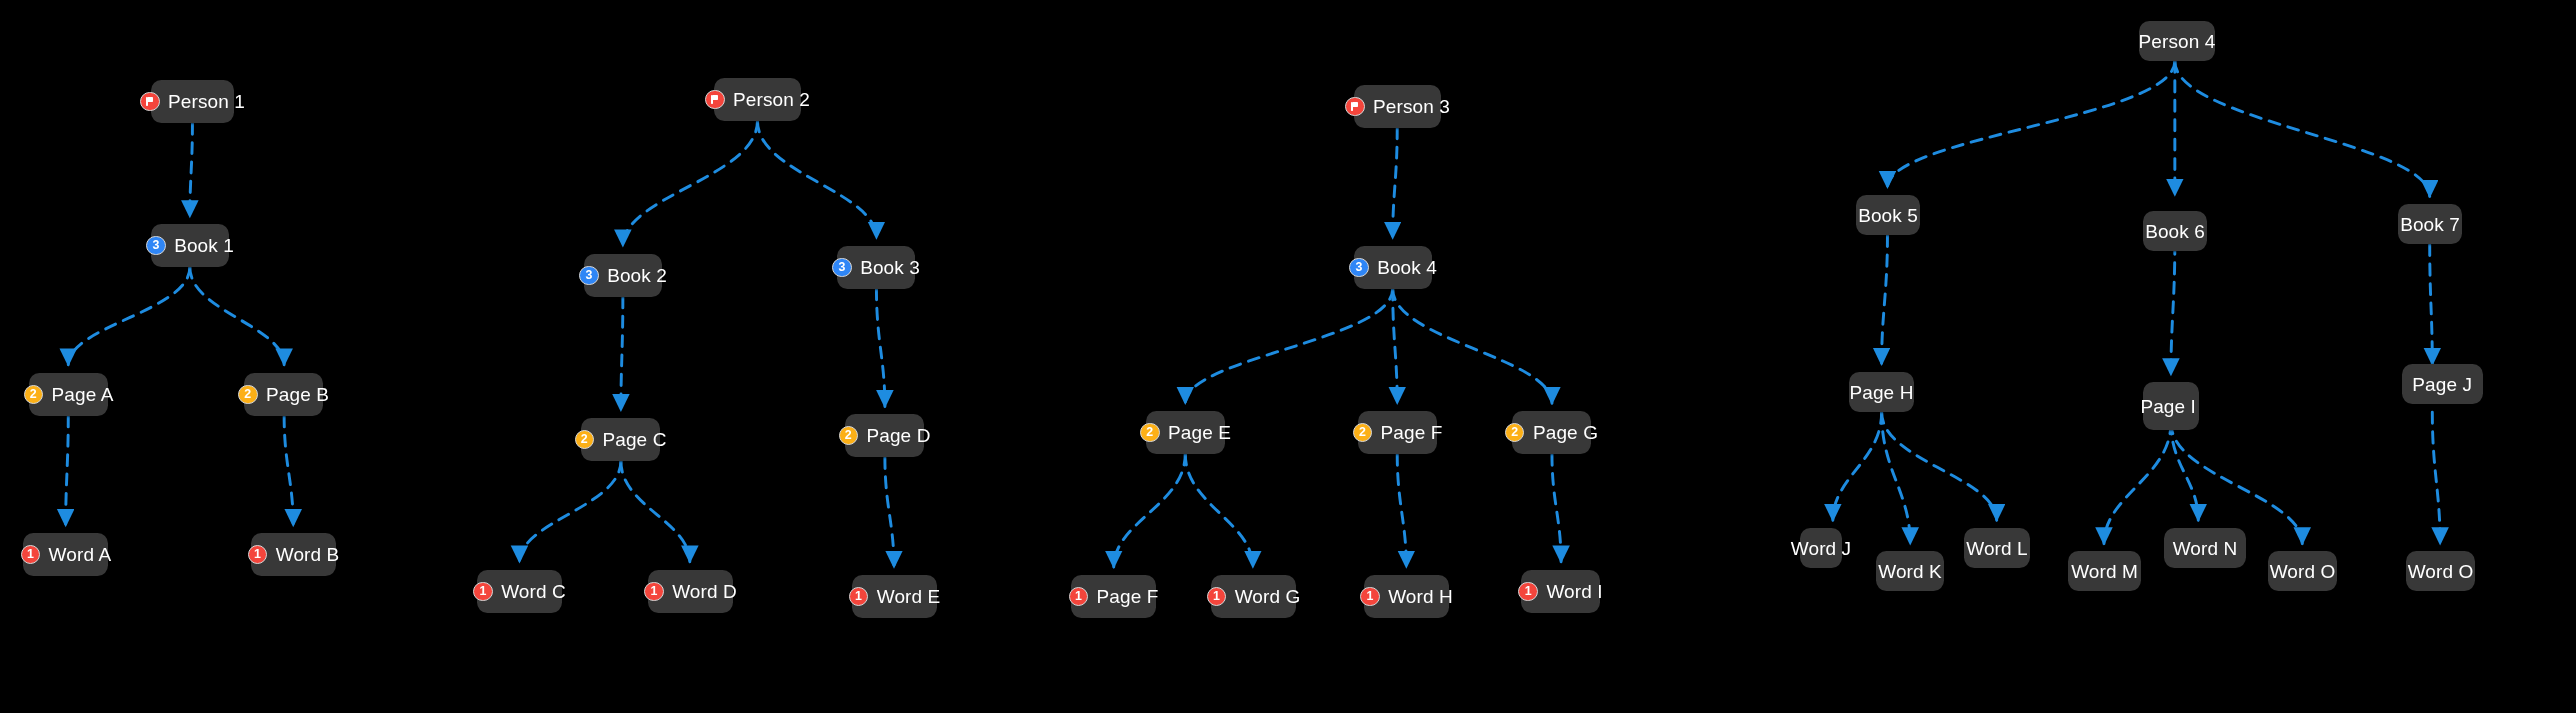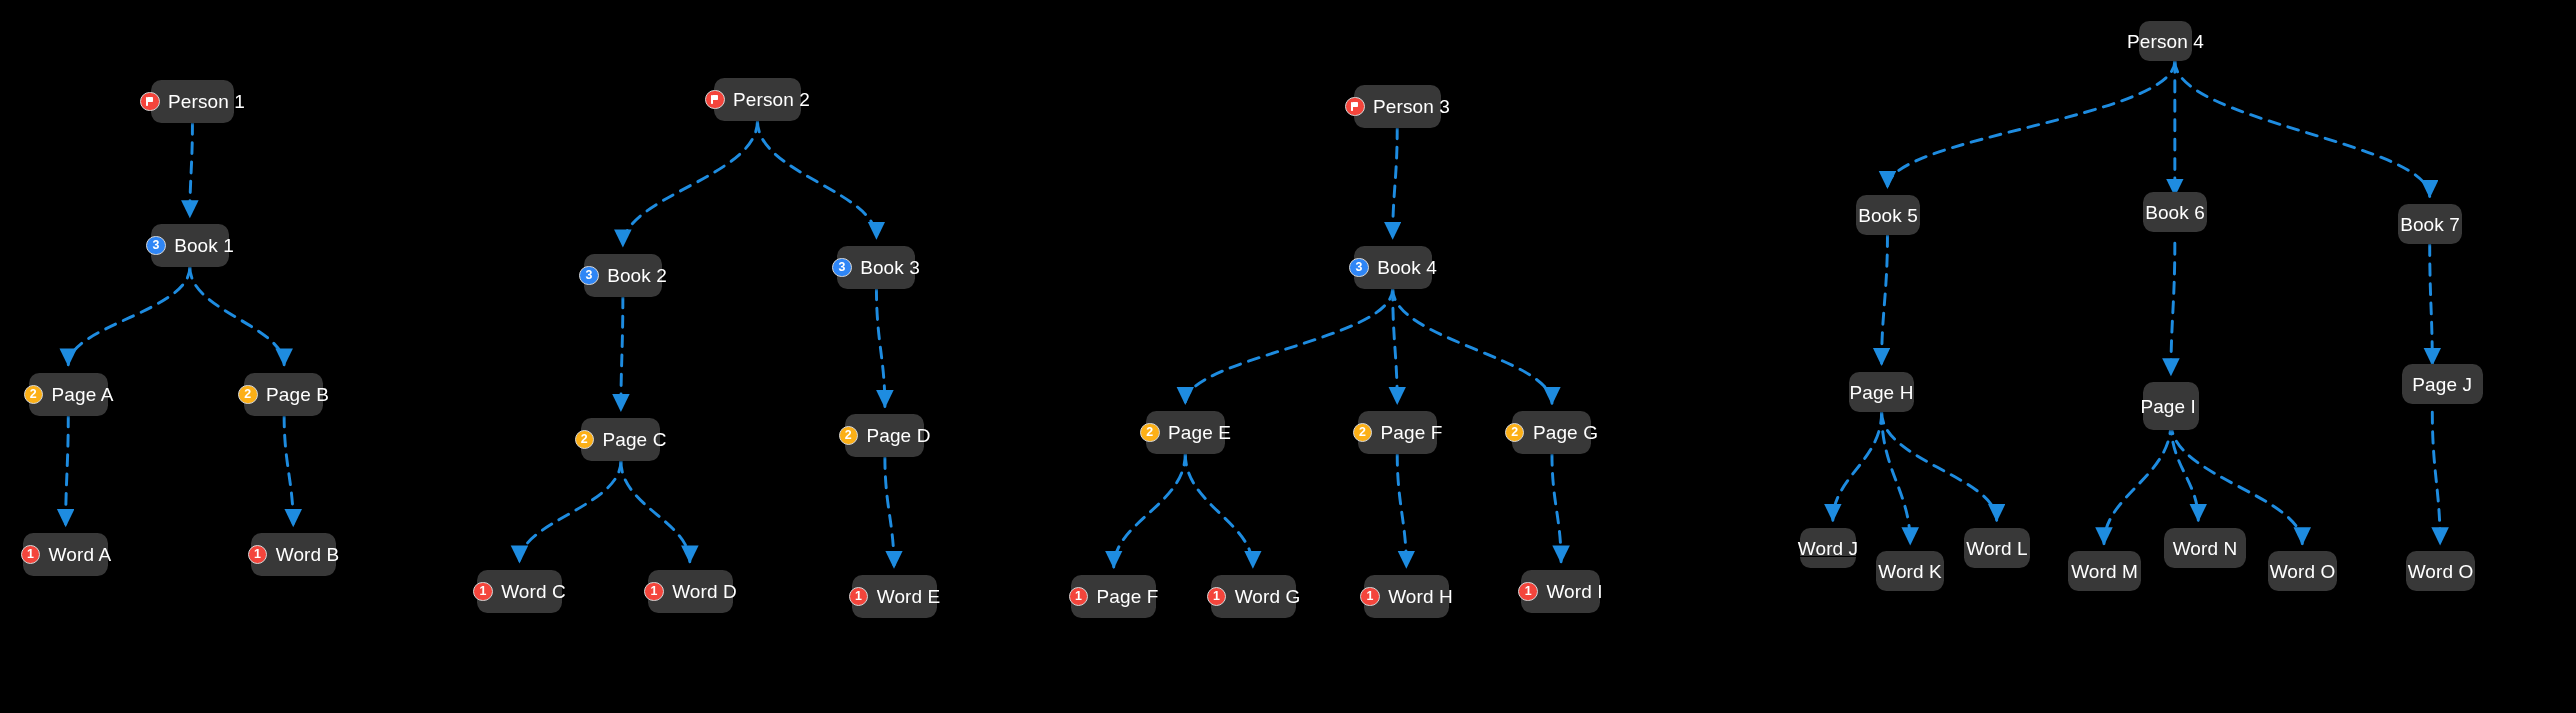--- a/index.html
+++ b/index.html
@@ -282,42 +282,42 @@
           <span class="badge-num">1</span>
         </span>
         <span class="node-label">Word H</span>
       </div>
       <div class="node" style="left: 1521px; top: 570px; width: 79px; height: 43px;">
         <span class="badge word">
           <span class="badge-num">1</span>
         </span>
         <span class="node-label">Word I</span>
       </div>
-      <div class="node" style="left: 2139px; top: 21px; width: 53px; height: 40px; justify-content: center;">
+      <div class="node" style="left: 2139px; top: 21px; width: 76px; height: 40px; justify-content: center;">
         <span class="node-label">Person 4</span>
       </div>
       <div class="node" style="left: 1856px; top: 195px; width: 64px; height: 40px;">
         <span class="node-label">Book 5</span>
       </div>
-      <div class="node" style="left: 2143px; top: 192px; width: 64px; height: 40px;">
+      <div class="node" style="left: 2143px; top: 211px; width: 64px; height: 40px;">
         <span class="node-label">Book 6</span>
       </div>
       <div class="node" style="left: 2398px; top: 204px; width: 64px; height: 40px;">
         <span class="node-label">Book 7</span>
       </div>
       <div class="node" style="left: 1849px; top: 372px; width: 65px; height: 40px;">
         <span class="node-label">Page H</span>
       </div>
       <div class="node" style="left: 2143px; top: 382px; width: 56px; height: 48px; padding-left: 6px;">
         <span class="node-label">Page I</span>
       </div>
       <div class="node" style="left: 2402px; top: 364px; width: 81px; height: 40px; padding-left: 11px;">
         <span class="node-label">Page J</span>
       </div>
-      <div class="node" style="left: 1800px; top: 528px; width: 56px; height: 40px; text-decoration: underline;">
+      <div class="node" style="left: 1800px; top: 528px; width: 42px; height: 40px;">
         <span class="node-label">Word J</span>
       </div>
       <div class="node" style="left: 1876px; top: 551px; width: 68px; height: 40px;">
         <span class="node-label">Word K</span>
       </div>
       <div class="node" style="left: 1964px; top: 528px; width: 66px; height: 40px;">
         <span class="node-label">Word L</span>
       </div>
       <div class="node" style="left: 2068px; top: 551px; width: 73px; height: 40px; justify-content: center;">
         <span class="node-label">Word M</span>

